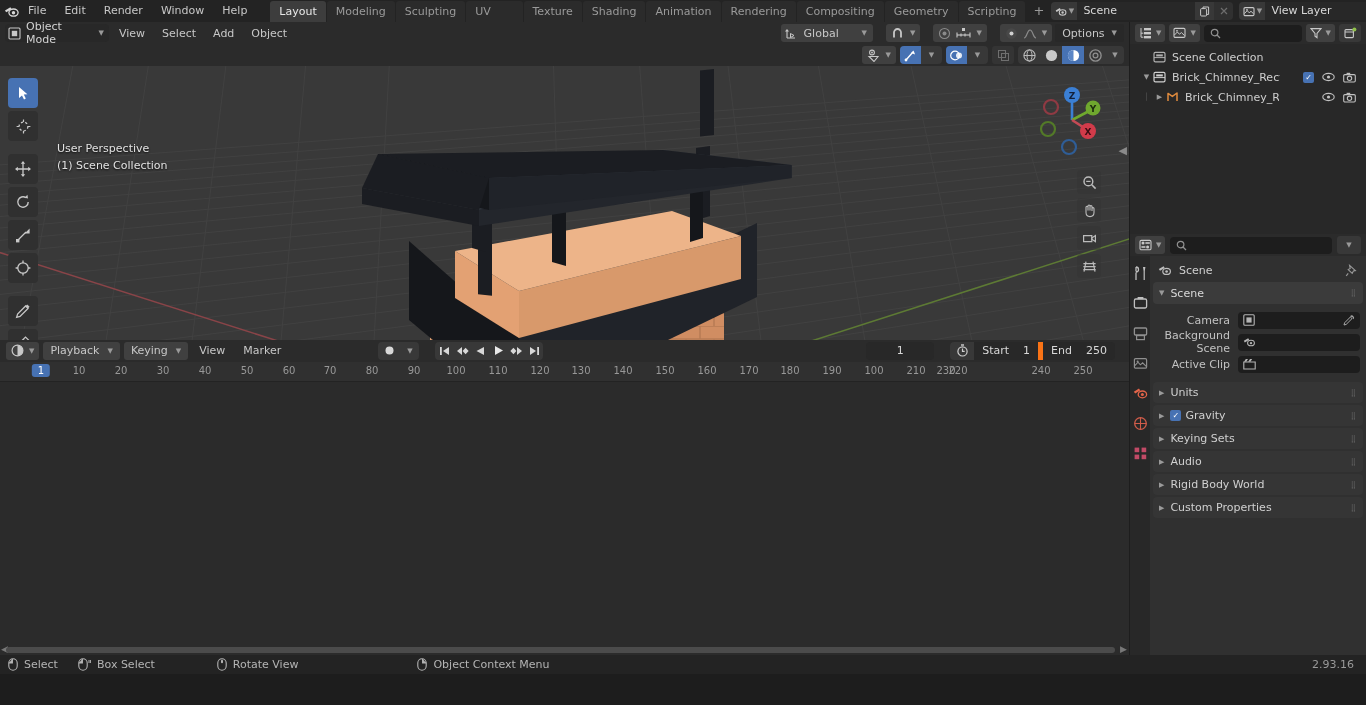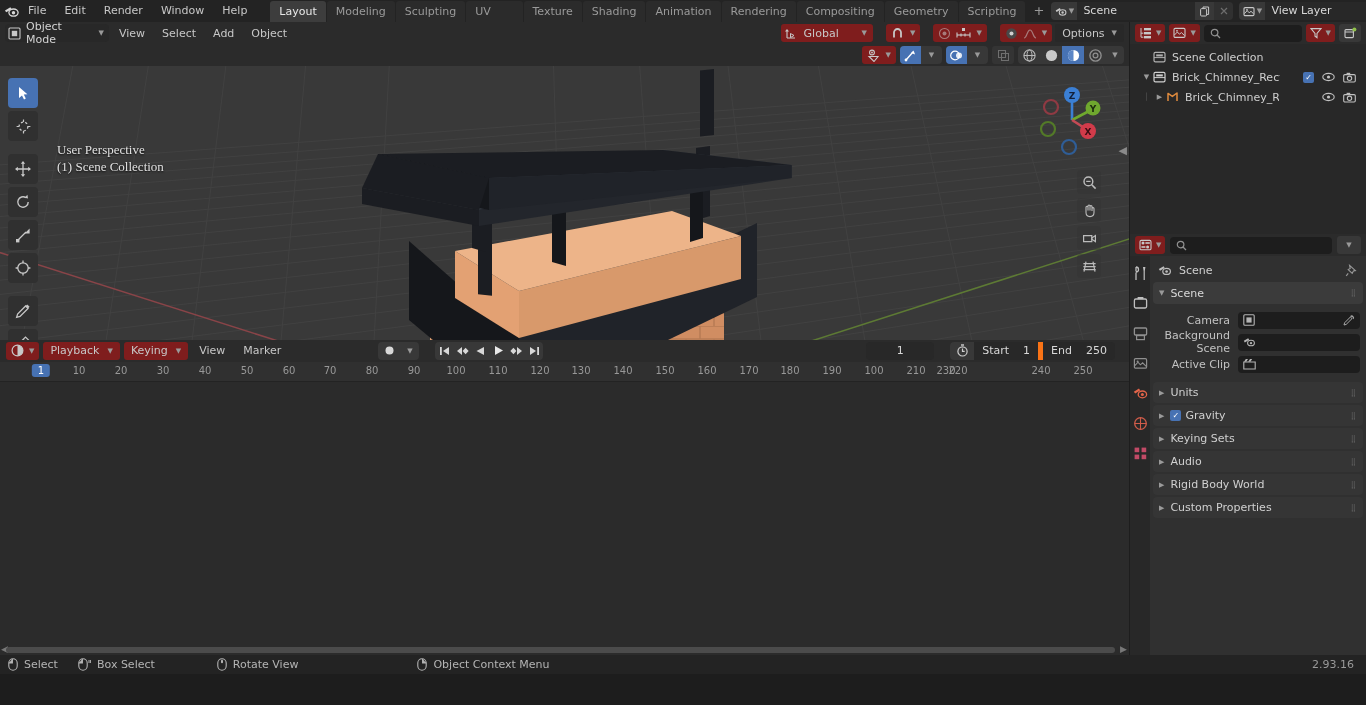--- a/index.html
+++ b/index.html
@@ -26,35 +26,35 @@
 
   
   .main { display:flex; height:633px; }
   .left-col { width:1129px; display:flex; flex-direction:column; }
   .right-col { width:237px; display:flex; flex-direction:column; background:#303030; }
 
   
   .vp-header { height:22px; background:#2b2b2b; display:flex; align-items:center; padding:0 5px; gap:3px; position:relative; }
   .hdr-btn { height:18px; display:flex; align-items:center; padding:0 7px; border-radius:3px; color:#c7c7c7; font-size:11px; gap:4px; }
   .hdr-btn.boxed { background:#282828; }
-  .hdr-btn.grp { background:#7f1d1d; }
+  .hdr-btn.grp { background:#404040; }
   .chev { font-size:7px; color:#9a9a9a; }
   .mode-sel { display:flex; align-items:center; background:#282828; border-radius:4px; height:18px; padding:0 5px 0 3px; gap:5px; width:104px; }
   .sep { width:7px; }
   .icon-btn { width:22px; height:18px; display:flex; align-items:center; justify-content:center;
     background:#383838; border-radius:3px; color:#c3c3c3; }
   .icon-btn.dim { color:#6f6f6f; }
   .seg { display:flex; background:#383838; border-radius:4px; overflow:hidden; height:18px; align-items:center; }
   .seg > div { width:21px; height:18px; display:flex; align-items:center; justify-content:center; color:#c3c3c3; }
   .seg > div.on { background:#4772b3; color:#fff; }
   .vp-hdr-right { margin-left:auto; display:flex; align-items:center; gap:3px; }
 
   
   .viewport { flex:1; position:relative; overflow:hidden; background:#393939; }
-  .vp-text { position:absolute; left:57px; font-size:13px; color:#e2e2e2; text-shadow:0 1px 2px rgba(0,0,0,.85);font-family:Liberation Serif, serif; }
+  .vp-text { position:absolute; left:57px; font-size:11px; color:#e2e2e2; text-shadow:0 1px 2px rgba(0,0,0,.85); }
   .toolbar { position:absolute; left:8px; top:12px; width:30px; display:flex; flex-direction:column; gap:3px; }
   .tool { width:30px; height:30px; border-radius:4px; background:#303030; display:flex; align-items:center;
     justify-content:center; color:#c3c3c3; }
   .tool.active { background:#4772b3; color:#fff; }
   .tool-gap { height:7px; }
   .navgiz { position:absolute; right:18px; top:15px; width:78px; height:78px; }
   .vp-right-btns { position:absolute; right:28px; top:104px; display:flex; flex-direction:column; gap:4px; }
   .vrb { width:24px; height:24px; border-radius:4px; background:#33333380; display:flex; align-items:center;
     justify-content:center; color:#bcbcbc; }
   .collapse-arrow { position:absolute; right:2px; top:78px; color:#8a8a8a; font-size:11px; }

